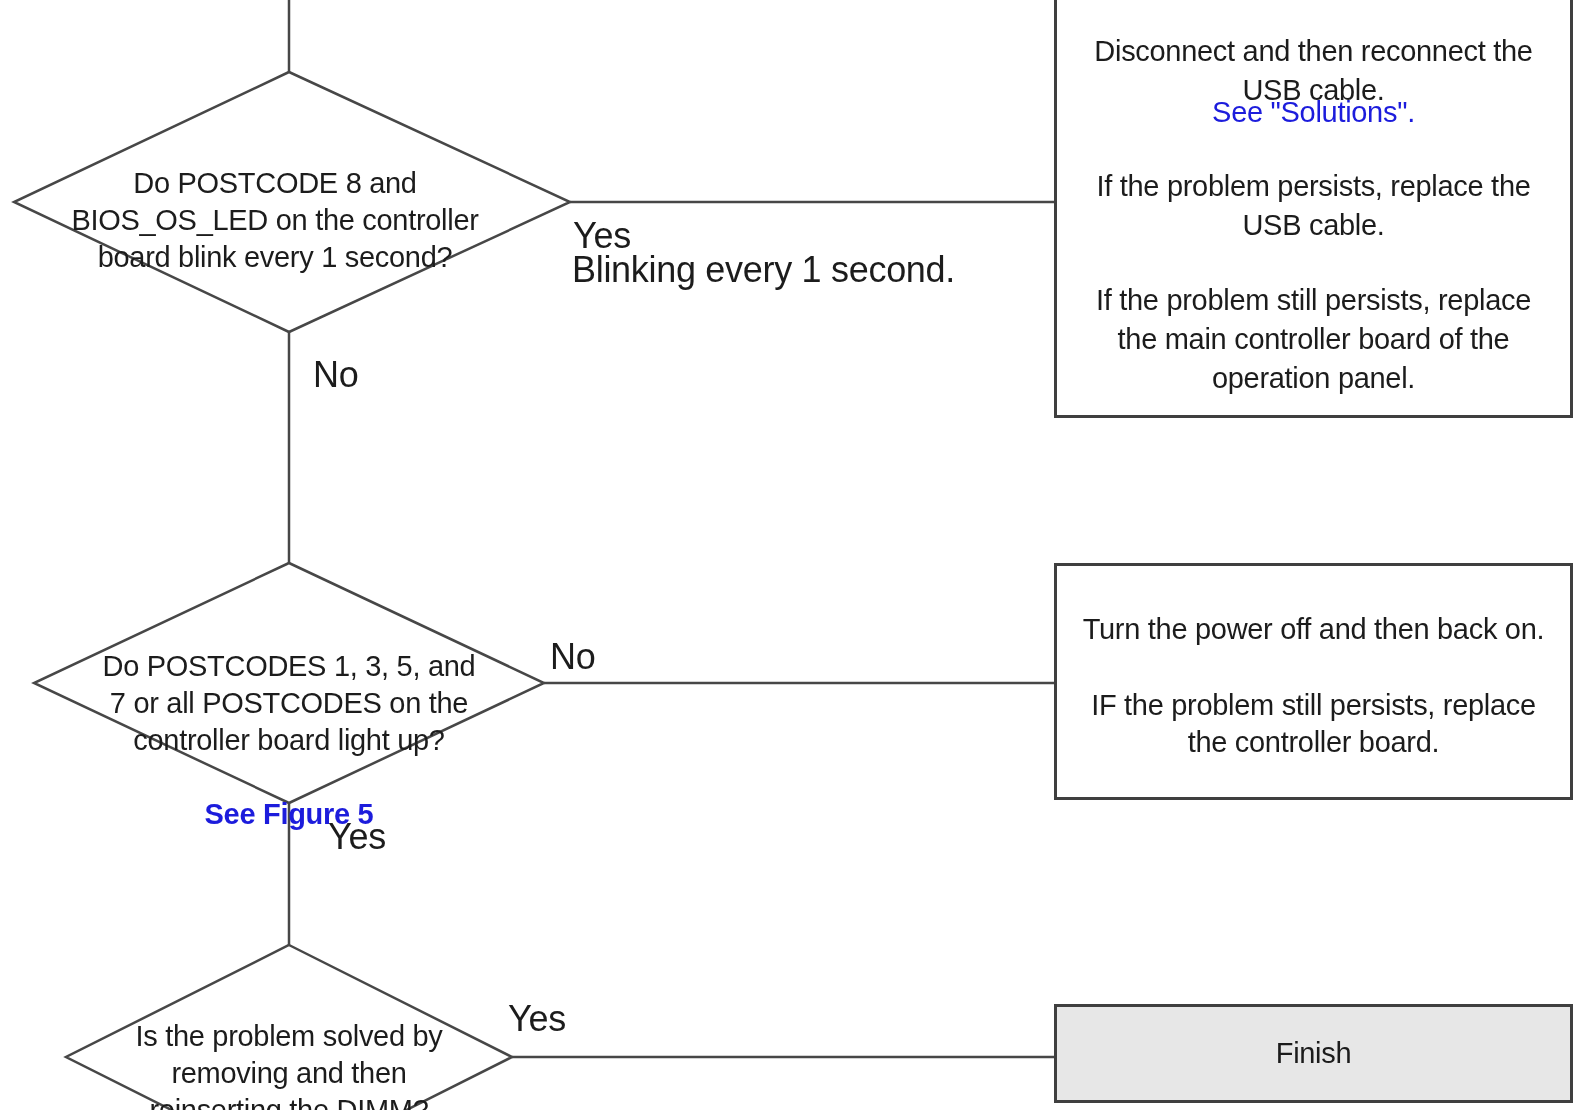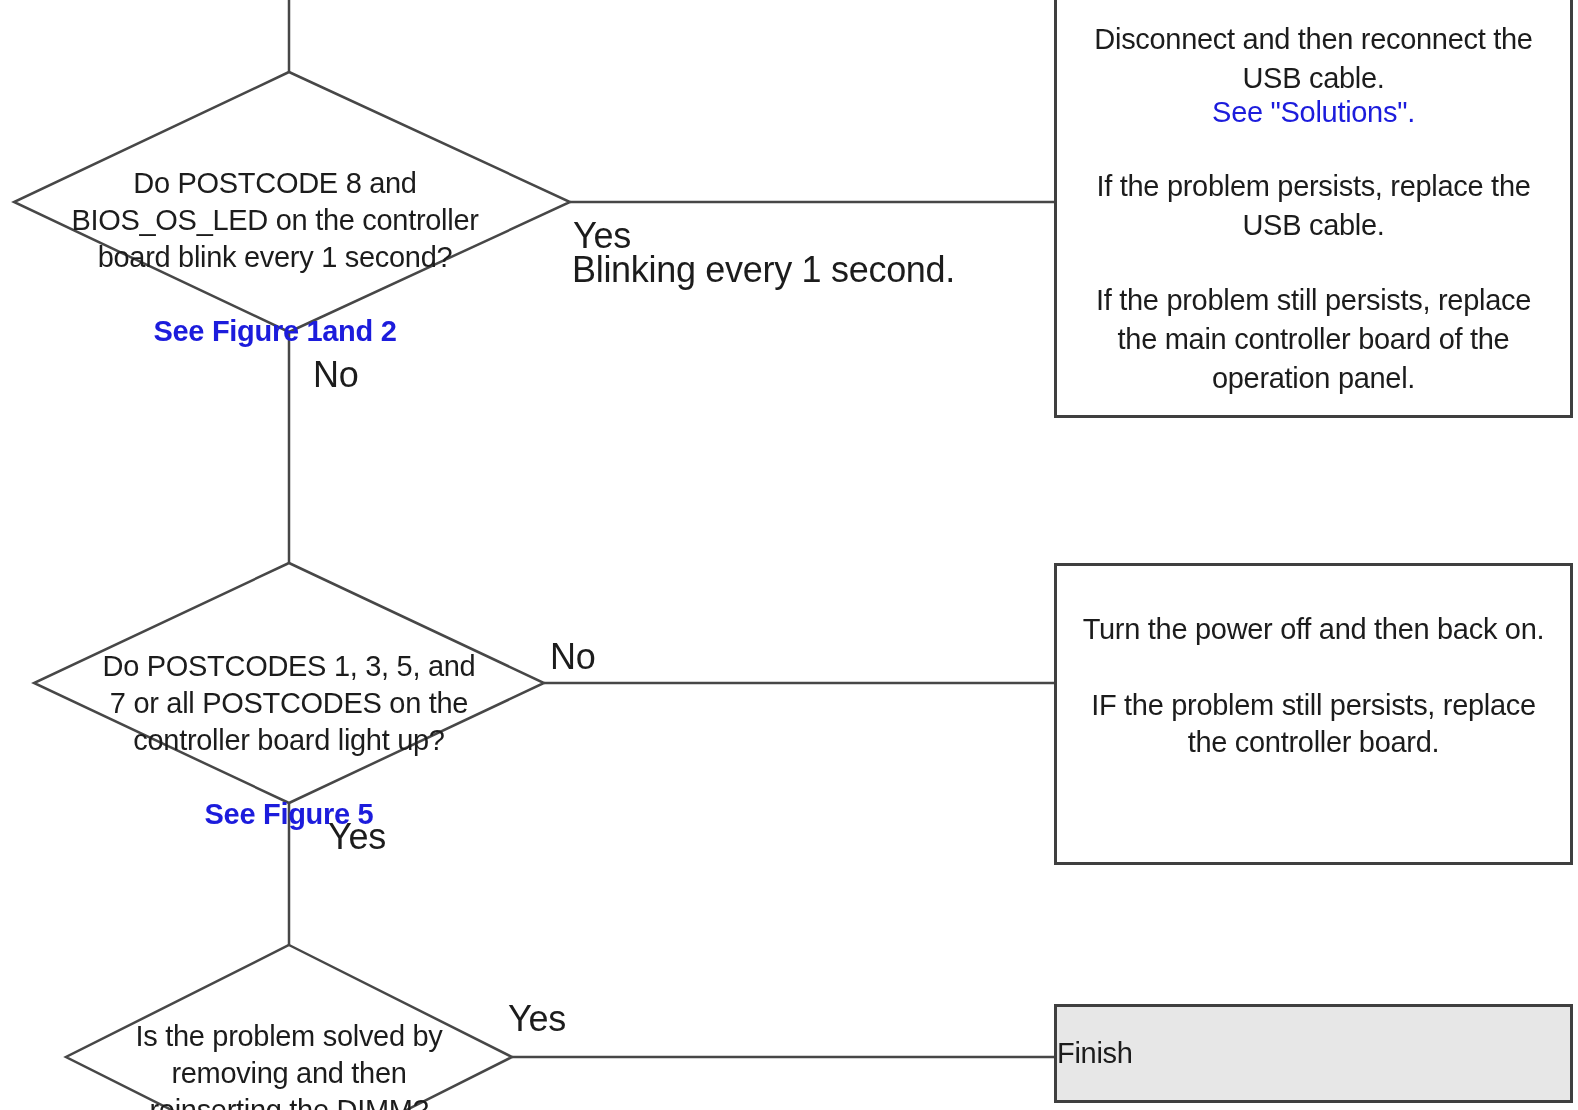--- a/index.html
+++ b/index.html
@@ -14,25 +14,25 @@
   .center{text-align:center;}
   .link{color:#1c1cdc;}
   .bold{font-weight:bold;}
   .action-box{
     position:absolute;left:1054px;width:519px;background:#ffffff;
     border:3px solid #3f3f3f;box-sizing:border-box;
   }
   .action-box .txt{left:0;width:100%;text-align:center;}
   #box1{top:-30px;height:448px;}
   #box1 .txt{line-height:39px;}
-  #box2{top:563px;height:302px;}
+  #box2{top:563px;height:237px;}
   .finish-box{
     position:absolute;left:1054px;top:1004px;width:519px;height:99px;
     background:#e7e7e7;border:3px solid #3f3f3f;box-sizing:border-box;
-    display:flex;align-items:center;justify-content:flex-start;font-size:29px;
+    display:flex;align-items:center;justify-content:center;font-size:29px;
   }
   .edge-label{position:absolute;font-size:36px;line-height:33px;white-space:pre;}
 </style>
 </head>
 <body>
 
 <div class="page">
 
   <svg class="wires" width="1578" height="1110" viewBox="0 0 1578 1110">
     <line x1="289" y1="0" x2="289" y2="72"></line>
@@ -43,39 +43,38 @@
     <line x1="512" y1="1057" x2="1054" y2="1057"></line>
     <polygon points="289,72 570,202 289,332 14,202"></polygon>
     <polygon points="289,563 544,683 289,803 34,683"></polygon>
     <polygon points="289,945 512,1057 289,1169 66,1057"></polygon>
   </svg>
 
   <div class="txt center" style="left:15px;top:128px;width:520px;">
     <div>Do POSTCODE 8 and
 BIOS_OS_LED on the controller
 board blink every 1 second?</div>
-    <div class="link bold">See Figure 1and 2</div>
   </div>
 
   <div class="txt center" style="left:39px;top:611px;width:500px;">
     <div>Do POSTCODES 1, 3, 5, and
 7 or all POSTCODES on the
 controller board light up?</div>
     <div class="link bold">See Figure 5</div>
   </div>
 
   <div class="txt center" style="left:59px;top:981px;width:460px;">
     <div>Is the problem solved by
 removing and then
 reinserting the DIMM?</div>
     
   </div>
 
   <div class="action-box" id="box1">
-    <div class="txt" style="top:47px;">Disconnect and then reconnect the
+    <div class="txt" style="top:59px;">Disconnect and then reconnect the
 USB cable.</div>
     <div class="txt link" style="top:120px;">See "Solutions".</div>
     <div class="txt" style="top:194px;">If the problem persists, replace the
 USB cable.</div>
     <div class="txt" style="top:308px;">If the problem still persists, replace
 the main controller board of the
 operation panel.</div>
   </div>
 
   <div class="action-box" id="box2">

